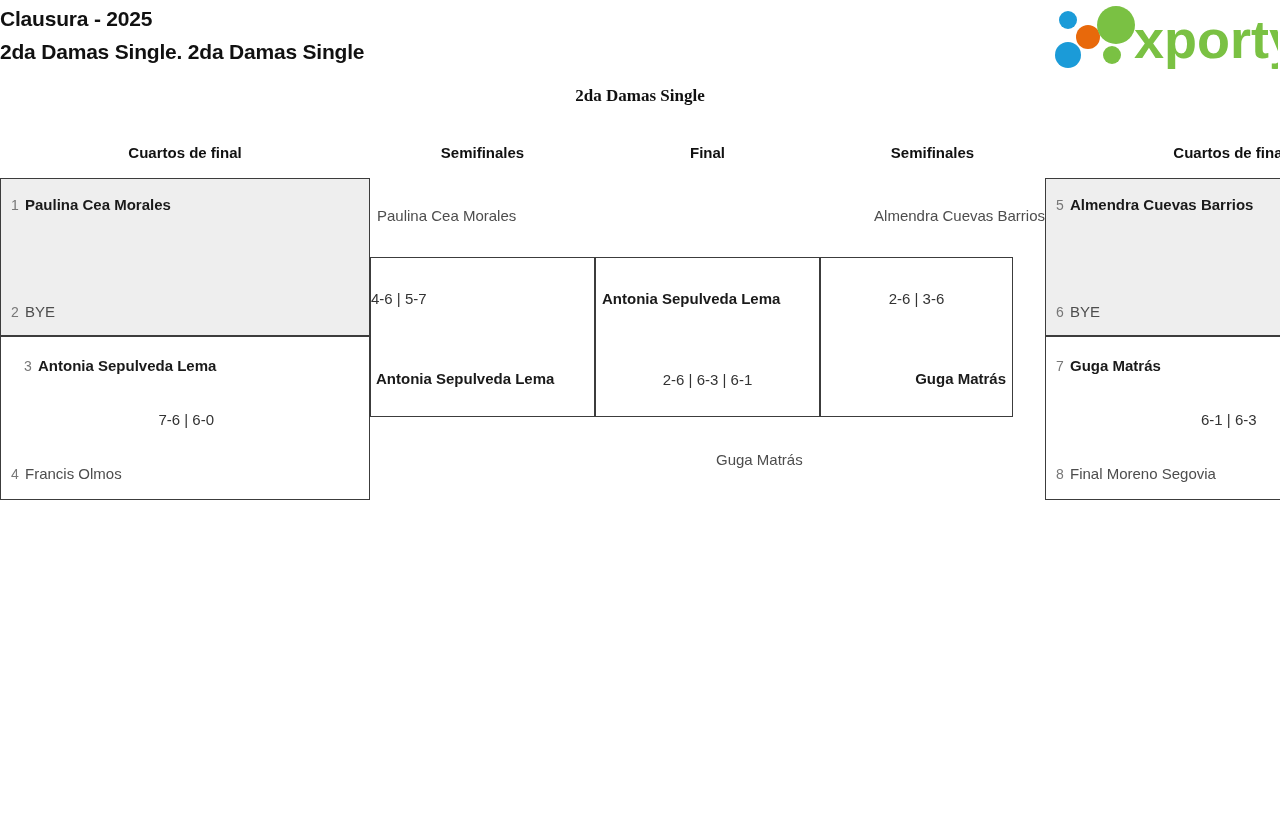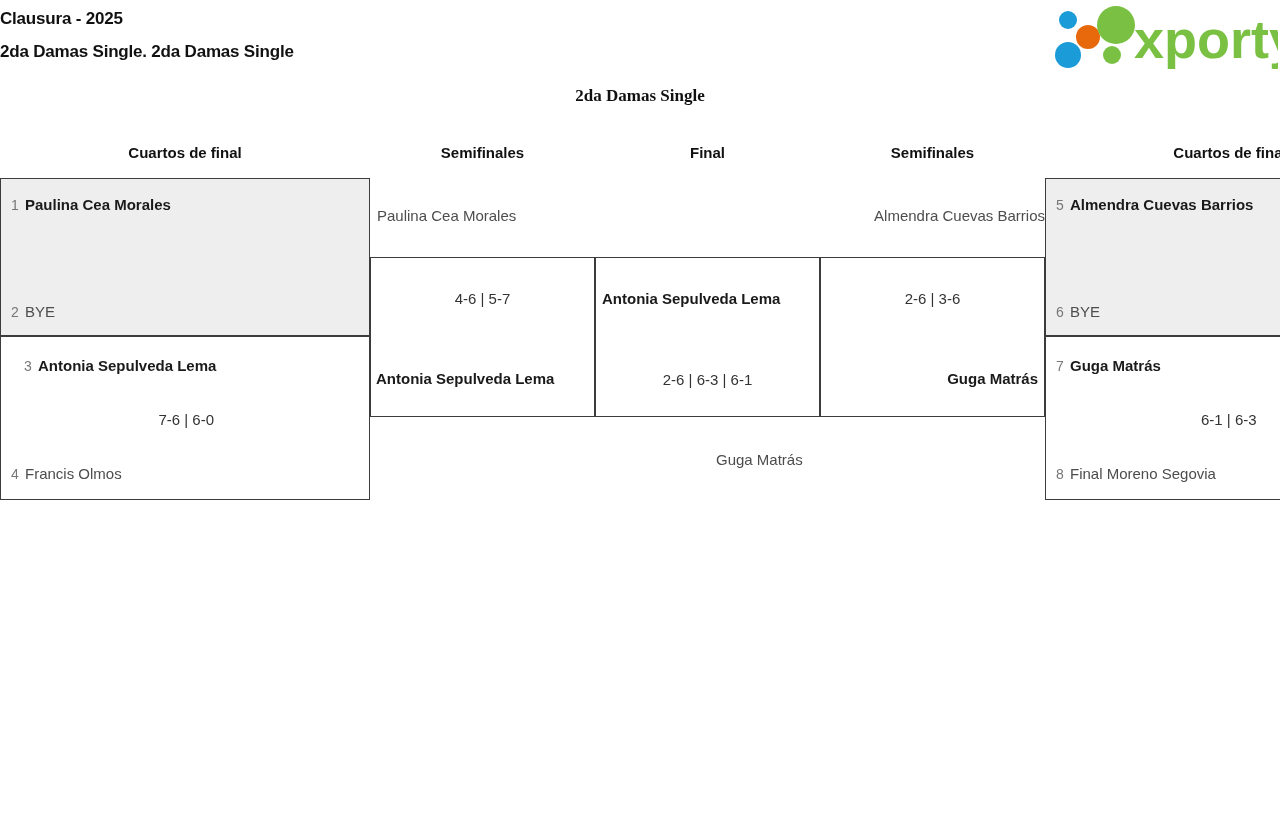--- a/index.html
+++ b/index.html
@@ -7,21 +7,21 @@
     width: 1280px; height: 830px;
     background: #ffffff;
     font-family: "Liberation Sans", sans-serif;
     overflow: hidden;
   }
   #root { position: relative; width: 1280px; height: 830px; }
 
   
   .page-title {
     position: absolute; left: 0; top: 2px;
-    font-size: 17px; font-weight: 700; color: #111111;
+    font-size: 21px; font-weight: 700; color: #111111;
     line-height: 33px; letter-spacing: -0.2px;
     white-space: nowrap;
   }
   .page-title .line2 { display: block; }
 
   
   .logo { position: absolute; right: 2px; top: 4px; width: 232px; height: 66px; }
 
   
   .bracket-title {
@@ -66,21 +66,21 @@
   }
 
   
   #qf1 { left: 0px;   top: 178px; width: 370px; height: 158px; }
   #qf2 { left: 0px;   top: 336px; width: 370px; height: 164px; }
   
   #sf1 { left: 370px; top: 257px; width: 225px; height: 160px; }
   
   #final { left: 595px; top: 257px; width: 225px; height: 160px; }
   
-  #sf2 { left: 820px; top: 257px; width: 225px; height: 160px; }
+  #sf2 { left: 820px; top: 257px; width: 193px; height: 160px; }
   
   #qf3 { left: 1045px; top: 178px; width: 370px; height: 158px; }
   #qf4 { left: 1045px; top: 336px; width: 370px; height: 164px; }
 
   
   .al { left: 10px; text-align: left; }
   
   .ar { right: 8px; text-align: right; }
 </style>
 </head>
@@ -127,21 +127,21 @@
       <span class="seed">3</span><span>Antonia Sepulveda Lema</span>
     </div>
     <div class="pl score" style="top:74px; right:155px;">7-6 | 6-0</div>
     <div class="pl lose al" style="top:128px;">
       <span class="seed">4</span><span>Francis Olmos</span>
     </div>
   </div>
 
   <div class="pl lose" style="left:377px; top:207px;">Paulina Cea Morales</div>
   <div class="box" id="sf1">
-    <div class="pl score" style="top:32px; left:0; right:0; text-align:center;">4-6 | 5-7</div>
+    <div class="pl score" style="top:32px; left:0; right:0; text-align:left;">4-6 | 5-7</div>
     <div class="pl win al" style="top:112px; left:5px;">Antonia Sepulveda Lema</div>
   </div>
 
   <div class="box" id="final">
     <div class="pl win" style="top:32px; left:6px;">Antonia Sepulveda Lema</div>
     <div class="pl score" style="top:113px; left:0; right:0; text-align:center;">2-6 | 6-3 | 6-1</div>
   </div>
 
   <div class="pl lose" style="left:716px; top:451px;">Guga Matrás</div>
 

